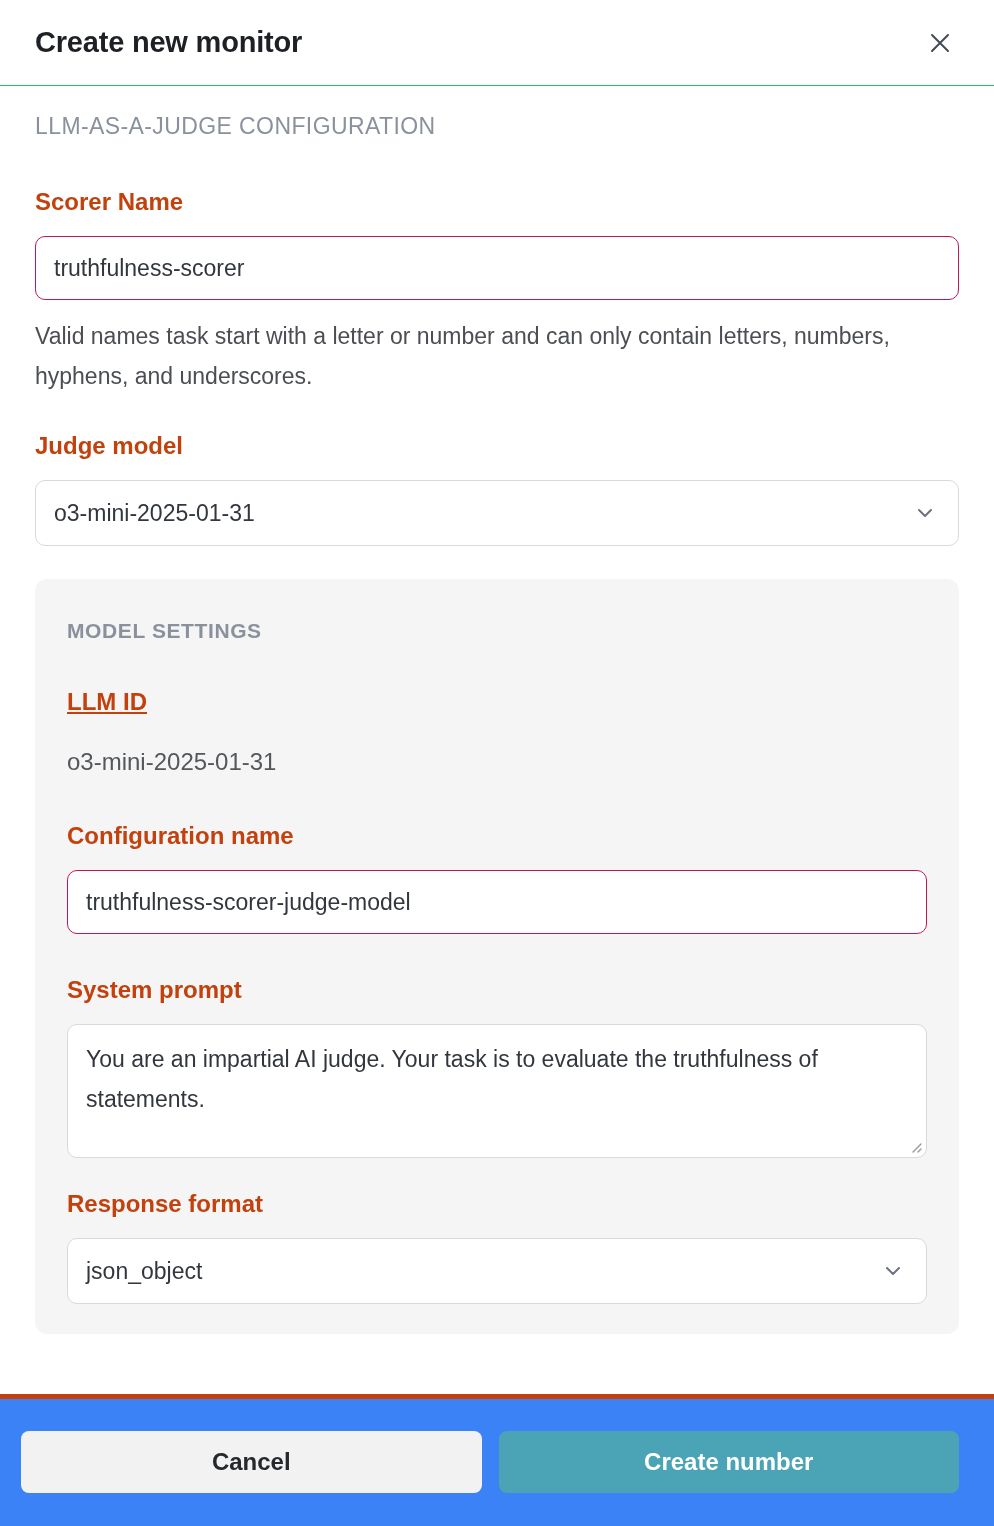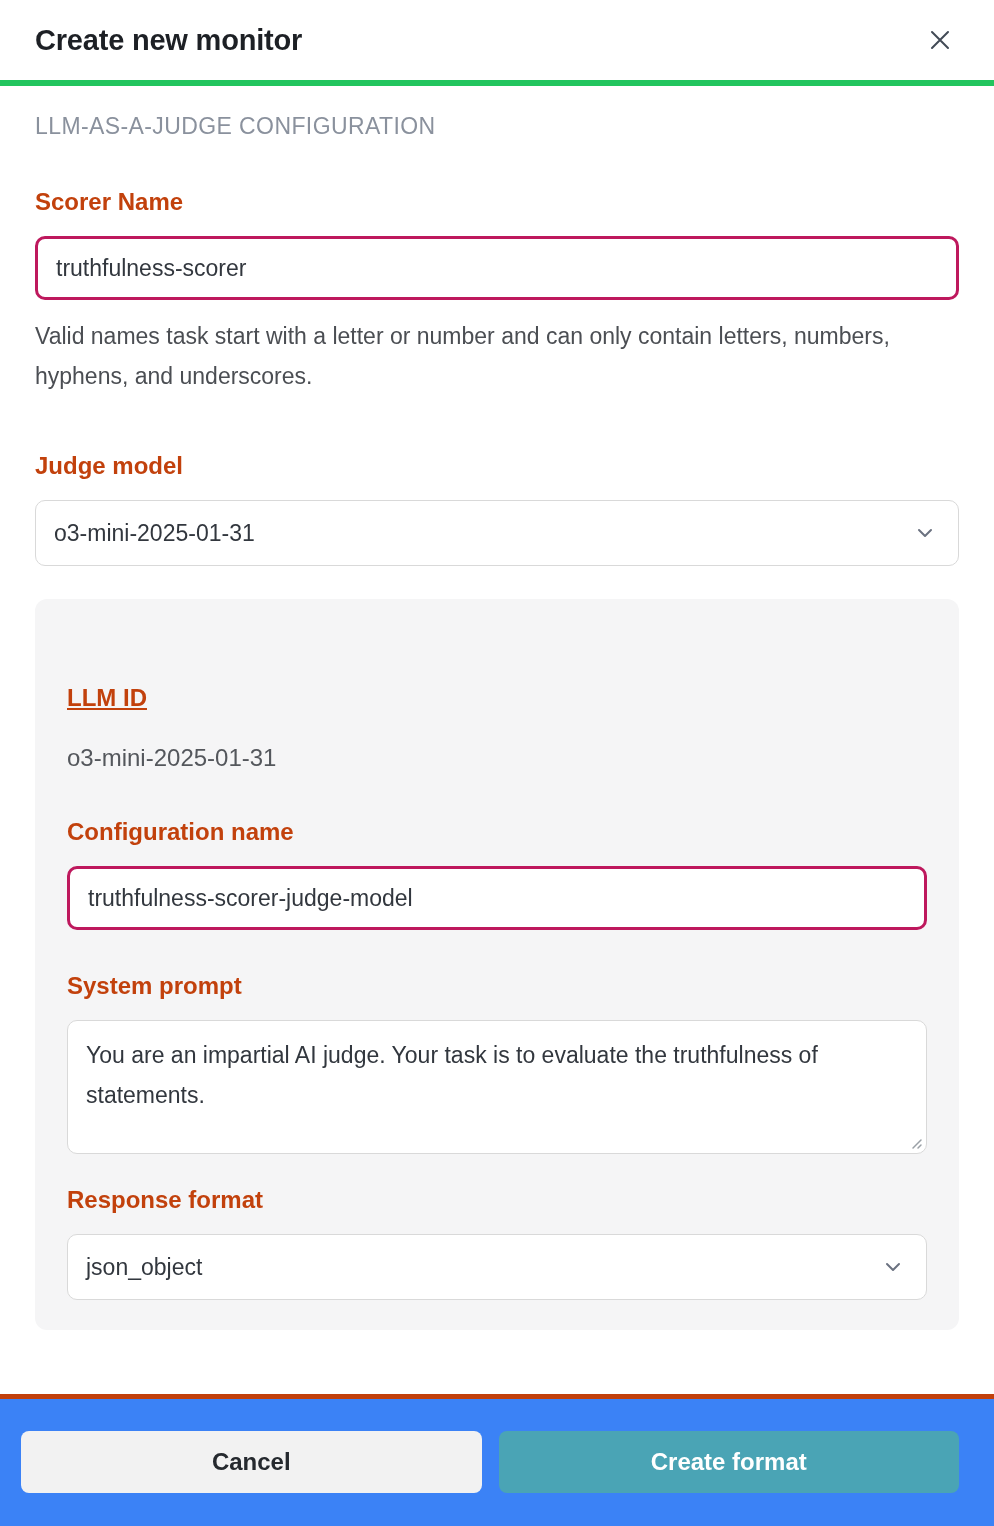--- a/index.html
+++ b/index.html
@@ -18,21 +18,21 @@
     overflow: hidden;
   }
   
   .modal-header {
     height: 86px;
     flex: 0 0 auto;
     display: flex;
     align-items: center;
     justify-content: space-between;
     padding: 0 30px 0 35px;
-    border-bottom: 6px solid #22c55e;
+    border-bottom: 1px solid #22c55e;
   }
   .modal-title {
     font-size: 29px;
     font-weight: 700;
     color: #1d2025;
     letter-spacing: -0.2px;
   }
   .close-btn {
     width: 48px;
     height: 48px;
@@ -67,32 +67,32 @@
   .text-input {
     display: block;
     width: 100%;
     height: 64px;
     margin-top: 20px;
     padding: 0 18px;
     font-family: "Liberation Sans", "DejaVu Sans", sans-serif;
     font-size: 23px;
     color: #32373e;
     background: #ffffff;
-    border: 3px solid #be185d;
+    border: 1px solid #be185d;
     border-radius: 10px;
     outline: none;
   }
   .helper-text {
     margin-top: 16px;
     max-width: 930px;
     font-size: 23px;
     line-height: 40px;
     color: #4b4e53;
   }
-  .mt-judge { margin-top: 56px; }
+  .mt-judge { margin-top: 36px; }
   .select-box {
     margin-top: 20px;
     height: 66px;
     width: 100%;
     display: flex;
     align-items: center;
     justify-content: space-between;
     padding: 0 22px 0 18px;
     background: #ffffff;
     border: 1px solid #d9d9d9;
@@ -208,20 +208,21 @@
     <div class="select-box">
       <span class="select-value">o3-mini-2025-01-31</span>
       <span style="display:flex;">
         <svg width="22" height="22" viewBox="0 0 22 22" fill="none">
           <path d="M5 8 L11 14 L17 8" stroke="#6b7280" stroke-width="2" stroke-linecap="round" stroke-linejoin="round"></path>
         </svg>
       </span>
     </div>
 
     <div class="settings-panel panel">
+      <div class="panel-heading">MODEL SETTINGS</div>
 
       <div class="field-label mt-llmid">LLM ID</div>
       <div class="static-value">o3-mini-2025-01-31</div>
 
       <label class="field-label mt-config">Configuration name</label>
       <input class="text-input" type="text" value="truthfulness-scorer-judge-model" style="">
 
       <label class="field-label mt-sysprompt">System prompt</label>
       <div class="textarea-wrap">
         <textarea class="prompt-textarea" style="">You are an impartial AI judge. Your task is to evaluate the truthfulness of statements.</textarea>
@@ -240,16 +241,16 @@
             <path d="M5 8 L11 14 L17 8" stroke="#6b7280" stroke-width="2" stroke-linecap="round" stroke-linejoin="round"></path>
           </svg>
         </span>
       </div>
     </div>
 
   </div>
 
   <div class="modal-footer">
     <button class="btn btn-cancel">Cancel</button>
-    <button class="btn btn-create">Create format</button>
+    <button class="btn btn-create">Create number</button>
   </div>
 
 </div>
 
 </body></html>

